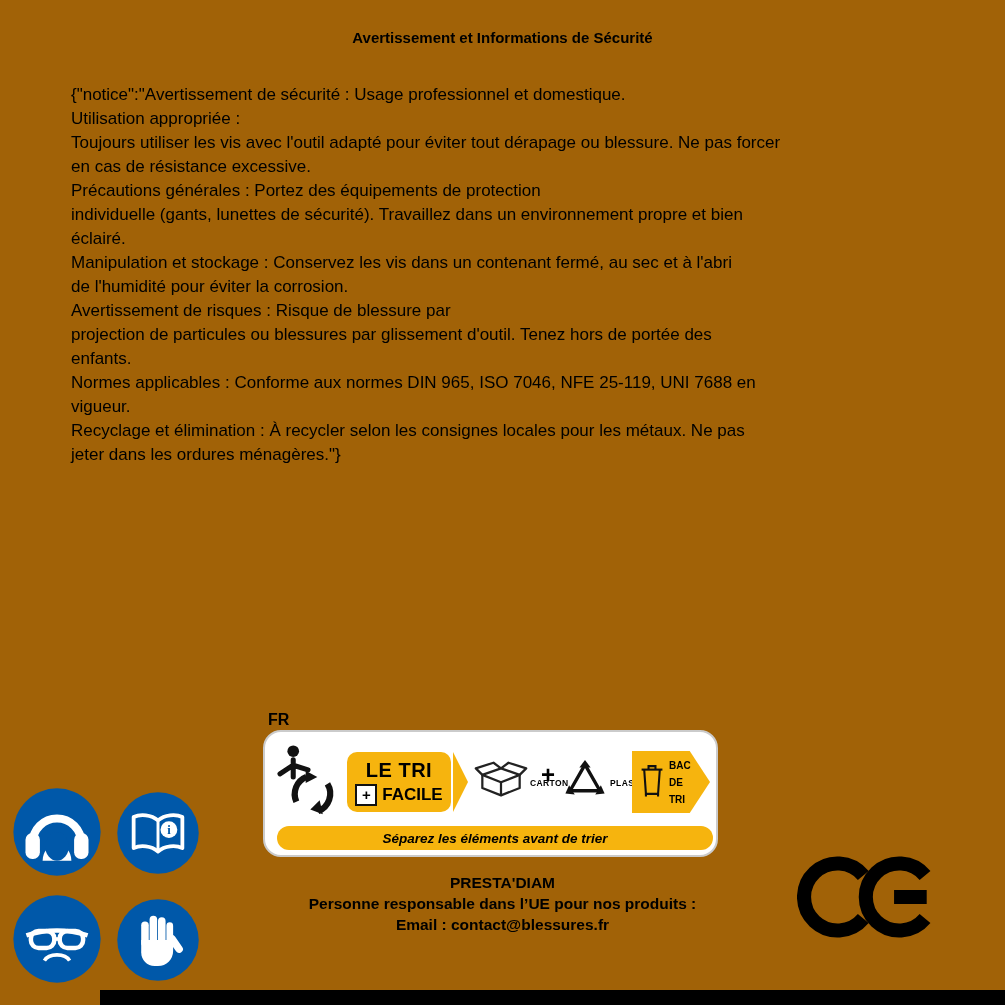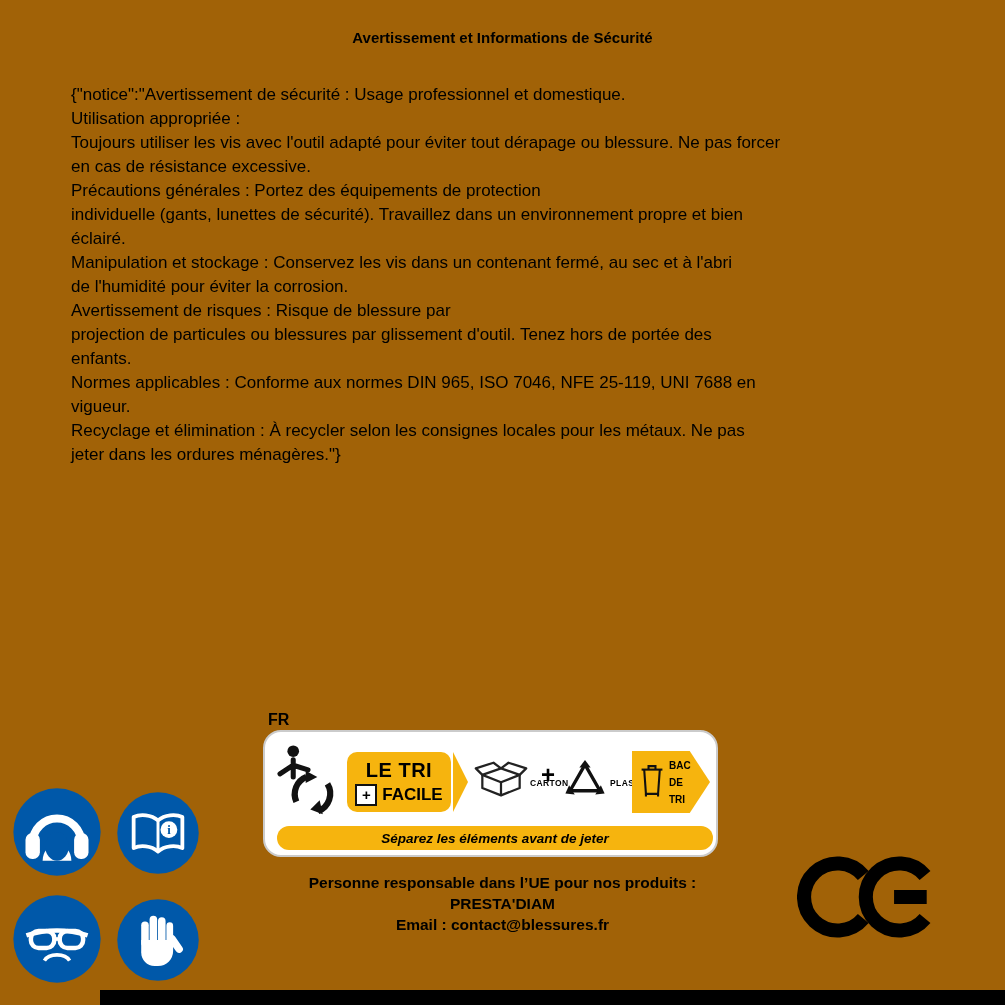--- a/index.html
+++ b/index.html
@@ -133,26 +133,26 @@
             <path d="M6 8 L8 36 H22 L24 8"></path>
             <path d="M8 36 L8 39 M22 36 L22 39"></path>
           </svg>
         </span>
         <div class="bac-text">BAC
 DE
 TRI</div>
       </div>
 
     </div>
-    <div class="tri-footer">Séparez les éléments avant de jeter</div>
+    <div class="tri-footer">Séparez les éléments avant de trier</div>
   </div>
 
   <div class="responsible">
+    <div>PRESTA'DIAM</div>
     <div>Personne responsable dans l’UE pour nos produits :</div>
-    <div>PRESTA'DIAM</div>
     <div>Email : contact@blessures.fr</div>
   </div>
 
   <div class="safety-icon" style="left:12px;top:787px;">
     <svg width="90" height="90" viewBox="0 0 100 100">
       <circle cx="50" cy="50" r="48.5" fill="#0058A9"></circle>
       <path d="M23 62 a27 27 0 0 1 54 0" fill="none" stroke="#fff" stroke-width="9"></path>
       <rect x="15" y="51" width="16" height="29" rx="7.5" fill="#fff"></rect>
       <rect x="69" y="51" width="16" height="29" rx="7.5" fill="#fff"></rect>
       <path d="M34 82 a16 18 0 0 1 32 0 z" fill="#fff"></path>

